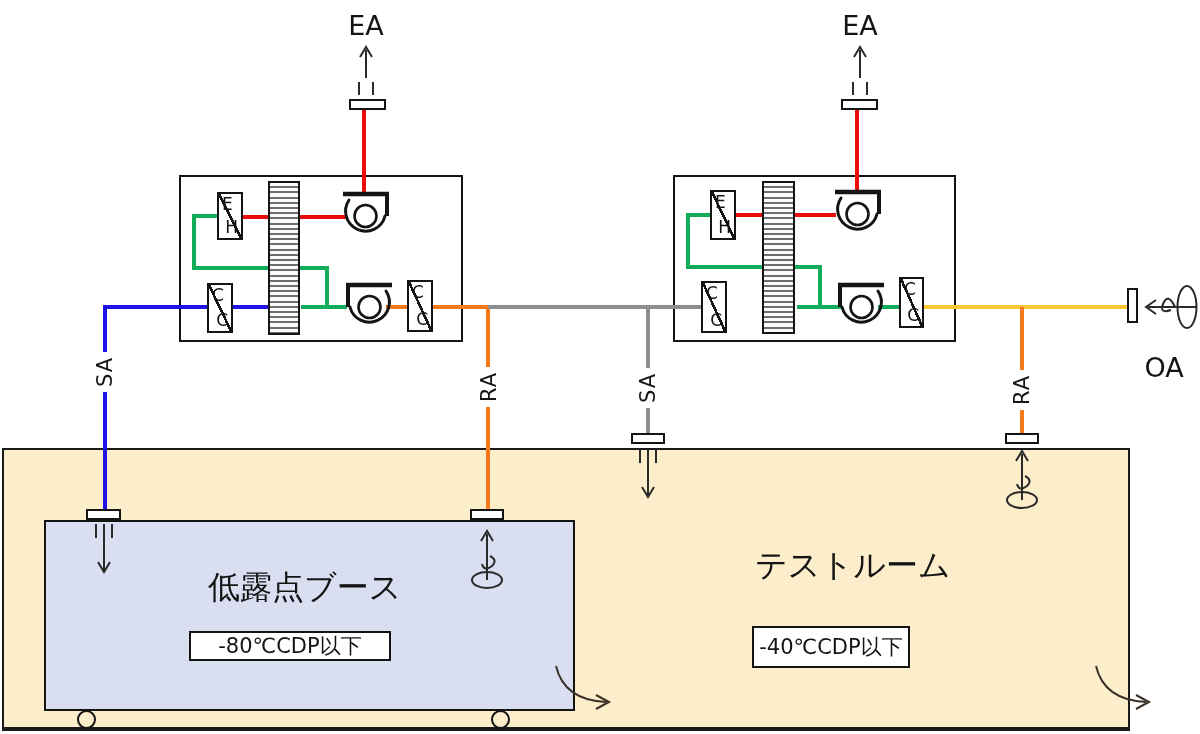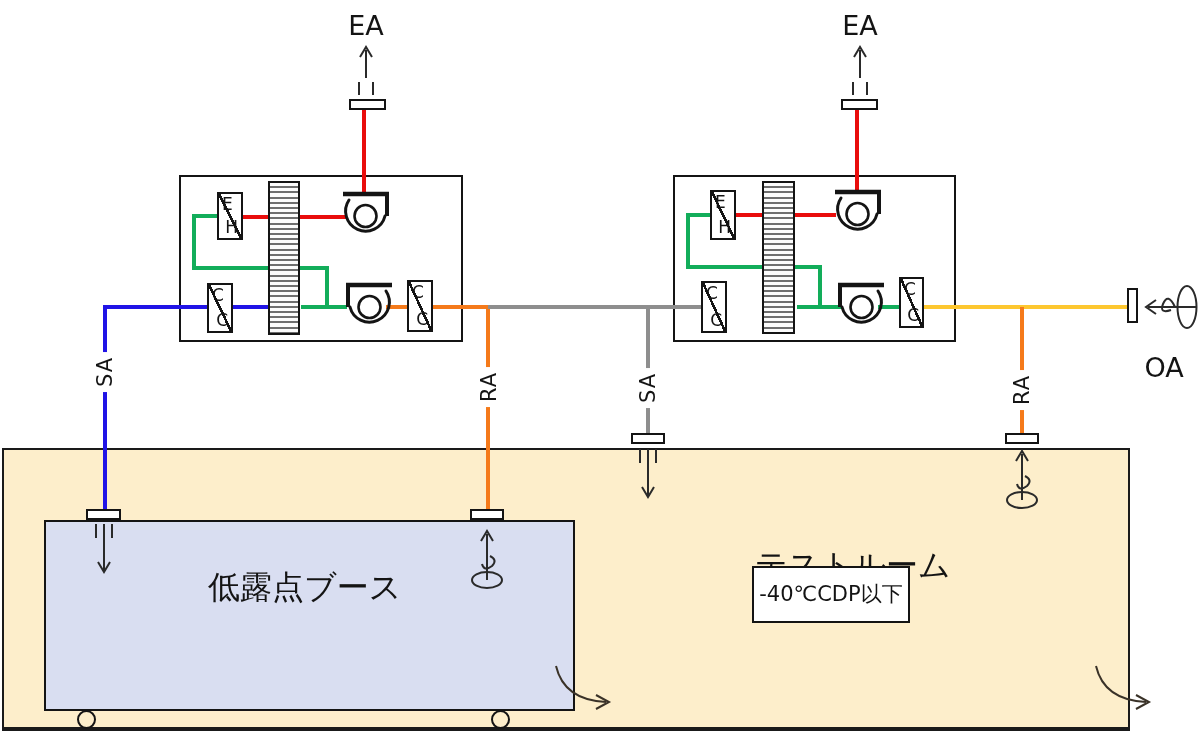--- a/index.html
+++ b/index.html
@@ -221,19 +221,22 @@
   <svg class="icon" style="left:548px; top:660px;" width="76" height="52" viewBox="0 0 76 52">
     <path d="M8 6 Q16 40 58 42" fill="none" stroke="#3a3228" stroke-width="2"></path>
     <path d="M48 35 L61 42 L48 49" fill="none" stroke="#3a3228" stroke-width="2"></path>
   </svg>
   <svg class="icon" style="left:1088px; top:660px;" width="76" height="52" viewBox="0 0 76 52">
     <path d="M8 6 Q16 40 58 42" fill="none" stroke="#3a3228" stroke-width="2"></path>
     <path d="M48 35 L61 42 L48 49" fill="none" stroke="#3a3228" stroke-width="2"></path>
   </svg>
 
   <div class="roomname" style="left:755px; top:544px; width:160px;">テストルーム</div>
-  <div class="specbox" style="left:752px; top:566px; width:158px; height:57px; line-height:27px;gap:40px;">
+  <div class="specbox" style="left:752px; top:626px; width:158px; height:42px; line-height:27px;gap:40px;">
     <div>-40℃CDP以下</div>
   </div>
 
   <div class="roomname" style="left:208px; top:566px; width:160px;">低露点ブース</div>
+  <div class="specbox" style="left:189px; top:631px; width:202px; height:30px;">
+    <div>-80℃CDP以下</div>
+  </div>
 
 </div>
 
 </body></html>

